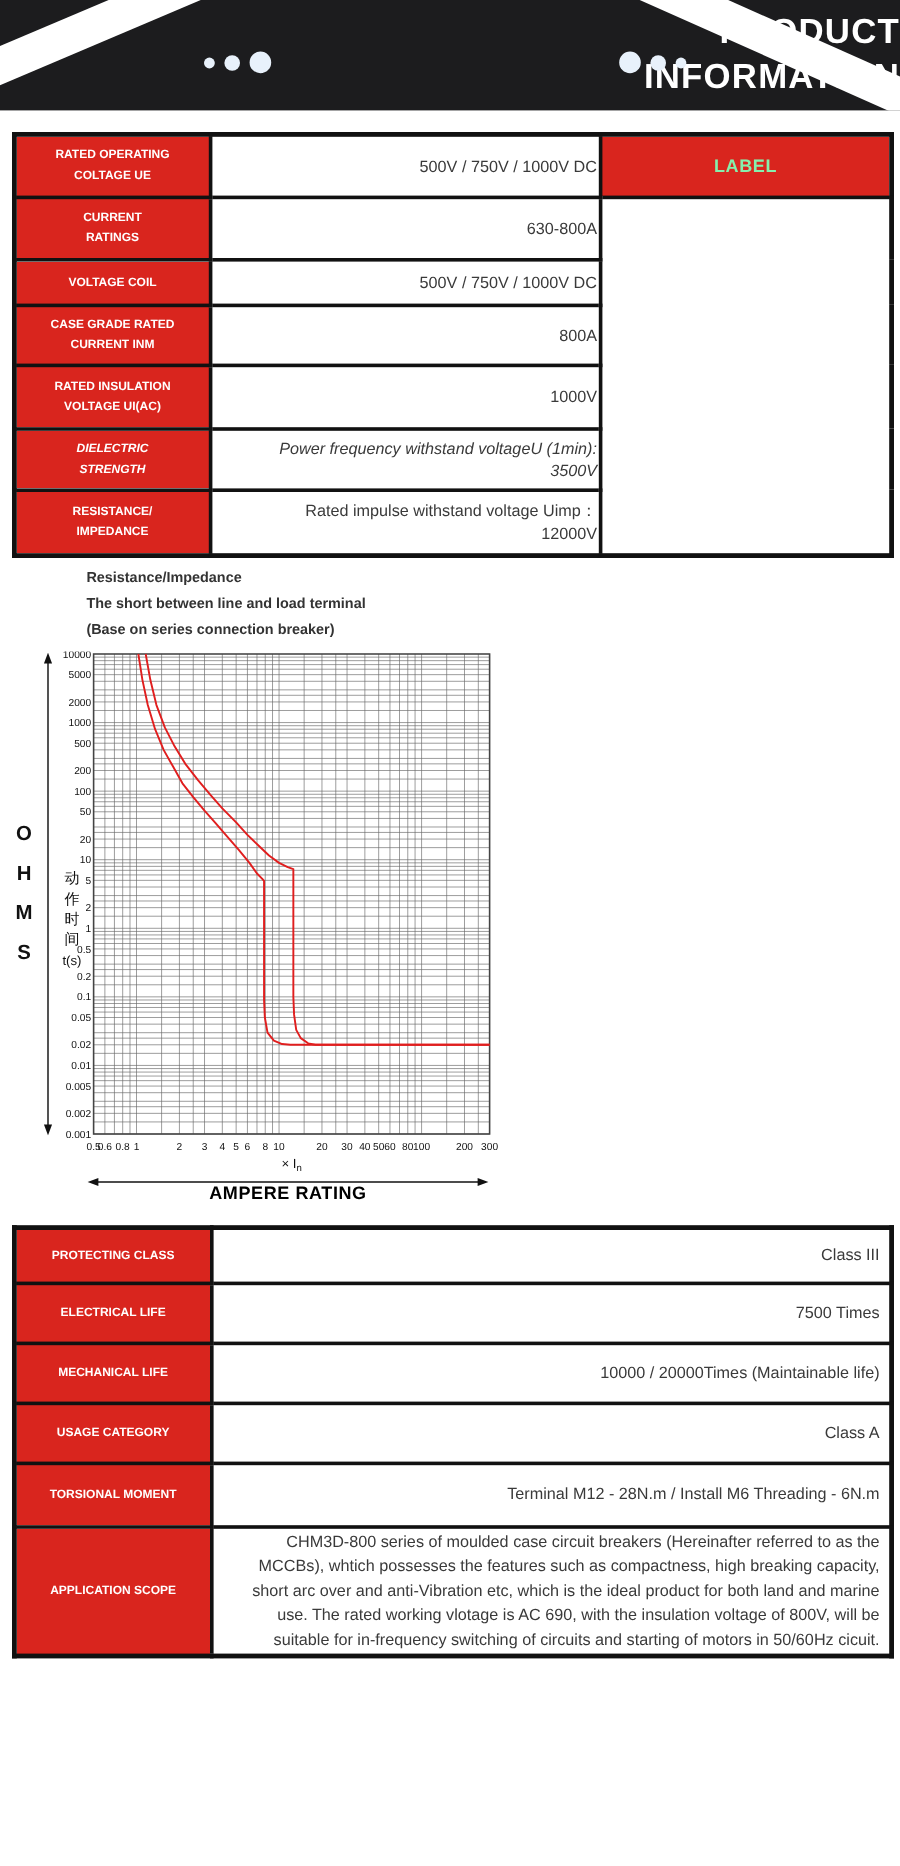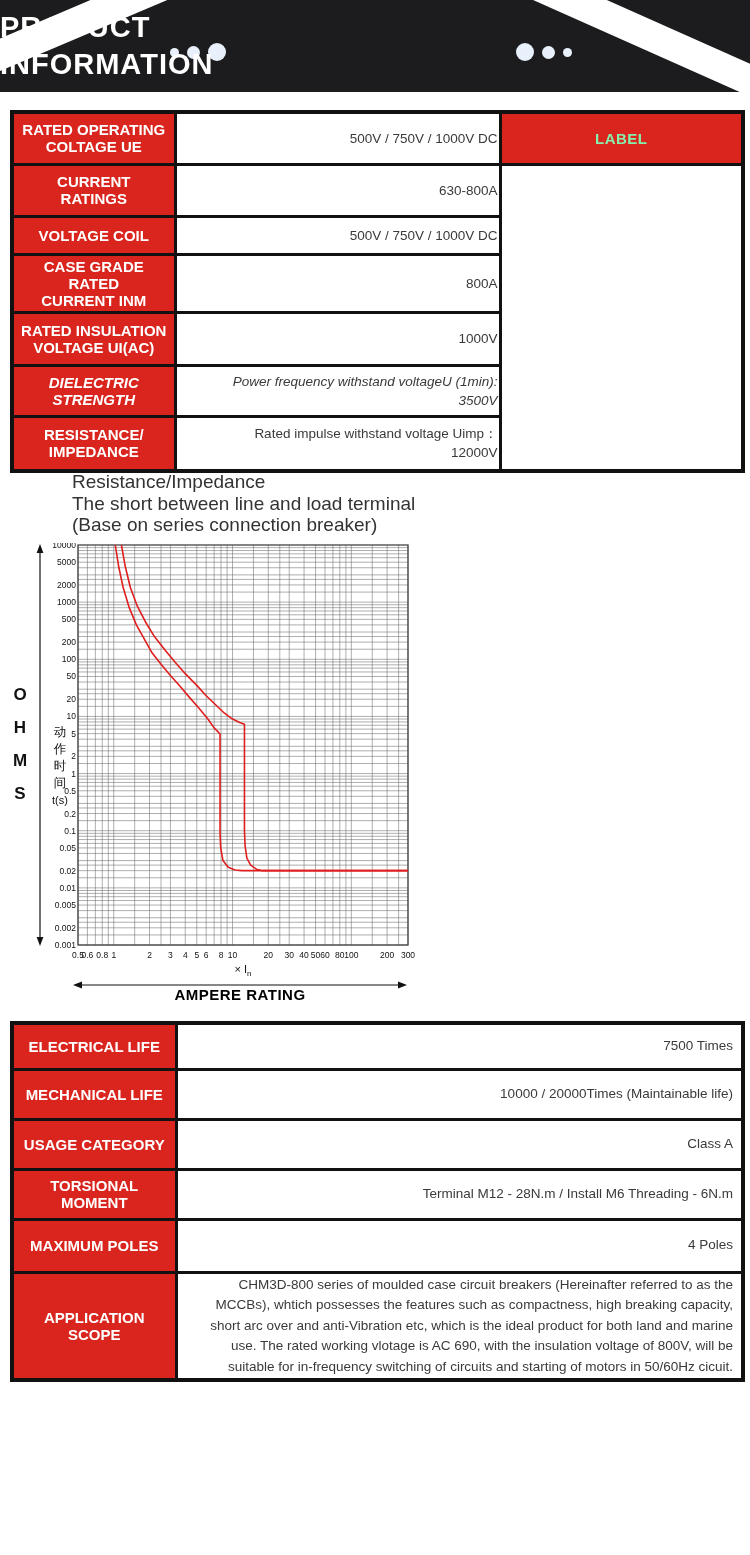--- a/index.html
+++ b/index.html
@@ -5,35 +5,35 @@
   :root{ --red:#d9251e; --banner:#1c1c1e; --ink:#111; }
   html,body{margin:0;padding:0;background:#fff;}
   body{font-family:"Liberation Sans", sans-serif;}
   .page{position:relative;width:750px;height:1555px;background:#fff;overflow:hidden;margin:0 auto;}
 
   
   .banner{position:absolute;left:0;top:0;width:750px;height:92px;background:var(--banner);overflow:hidden;}
   .stripe{position:absolute;width:330px;height:30px;background:#fff;}
   .stripe-left{left:-95px;top:10px;transform:rotate(-23deg);}
   .stripe-right{right:-95px;top:34px;transform:rotate(24deg);}
-  .banner-title{position:absolute;left:0;right:0;top:9px;text-align:left;color:#fff;
+  .banner-title{position:absolute;left:0;right:0;top:9px;text-align:right;color:#fff;
     font-weight:bold;font-size:29px;line-height:37px;letter-spacing:1px;}
   .dots{position:absolute;top:52px;transform:translateY(-50%);display:flex;align-items:center;gap:8px;}
   .dots-left{left:170px;}
   .dots-right{left:516px;}
   .dot{border-radius:50%;background:#e8f1fb;display:block;}
   .dot-s{width:9px;height:9px;}
   .dot-m{width:13px;height:13px;}
   .dot-l{width:18px;height:18px;}
 
   
   table.spec{position:absolute;border-collapse:collapse;table-layout:fixed;background:#fff;
     border:4px solid var(--ink);}
   table.spec td{border:3px solid var(--ink);vertical-align:middle;overflow:hidden;}
-  .label-cell{background:var(--red);color:#fff;font-weight:bold;font-size:15px;line-height:17px;
+  .label-cell{background:var(--red);color:#fff;font-weight:bold;font-size:10px;line-height:17px;
     text-align:center;white-space:pre-line;padding:2px 4px;}
   .value-cell{color:#3a3a3a;font-size:13.5px;line-height:19px;padding-left:15px;white-space:pre-line;text-align:right;}
   .label-header{background:var(--red);color:#86efac;font-weight:bold;font-size:15px;text-align:center;
     letter-spacing:.5px;}
   .empty-cell{background:#fff;}
 
   .t-top{left:10px;top:110px;width:731px;}
   .t-top tr:nth-child(1){height:52px;}
   .t-top tr:nth-child(2){height:52px;}
   .t-top tr:nth-child(3){height:38px;}
@@ -47,21 +47,21 @@
   .t-bottom tr:nth-child(2){height:50px;}
   .t-bottom tr:nth-child(3){height:50px;}
   .t-bottom tr:nth-child(4){height:50px;}
   .t-bottom tr:nth-child(5){height:53px;}
   .t-bottom tr:nth-child(6){height:36px;}
   .t-bottom tr:nth-child(7){height:40px;}
   .t-bottom tr:nth-child(8){height:128px;}
   .t-bottom .value-cell{padding-left:5px;padding-right:8px;line-height:20.5px;}
 
   
-  .chart-captions{position:absolute;left:72px;top:471px;font-size:19px;color:#333;line-height:21.5px;}
+  .chart-captions{position:absolute;left:72px;top:471px;font-size:12px;color:#333;line-height:21.5px;font-weight:bold;}
   .chart-svg{position:absolute;left:0;top:543px;}
   .ampere-label{position:absolute;left:60px;top:986px;width:360px;text-align:center;
     font-weight:bold;font-size:15px;color:#000;letter-spacing:.5px;}
 </style>
 </head>
 <body>
 
 <div class="page">
 
   <header class="banner">
@@ -328,39 +328,39 @@
 
   <div class="ampere-label">AMPERE RATING</div>
 
   <table class="spec t-bottom">
     <colgroup>
         <col style="width:164px">
         <col style="width:567px">
       </colgroup>
     <tbody>
         <tr>
+          <td class="label-cell">PROTECTING CLASS</td>
+          <td class="value-cell">Class III</td>
+        </tr>
+        <tr>
           <td class="label-cell">ELECTRICAL LIFE</td>
           <td class="value-cell">7500 Times</td>
         </tr>
         <tr>
           <td class="label-cell">MECHANICAL LIFE</td>
           <td class="value-cell">10000 / 20000Times (Maintainable life)</td>
         </tr>
         <tr>
           <td class="label-cell">USAGE CATEGORY</td>
           <td class="value-cell">Class A</td>
         </tr>
         <tr>
           <td class="label-cell">TORSIONAL MOMENT</td>
           <td class="value-cell">Terminal M12 - 28N.m / Install M6 Threading - 6N.m</td>
         </tr>
         <tr>
-          <td class="label-cell">MAXIMUM POLES</td>
-          <td class="value-cell">4 Poles</td>
-        </tr>
-        <tr>
           <td class="label-cell">APPLICATION SCOPE</td>
           <td class="value-cell">CHM3D-800 series of moulded case circuit breakers (Hereinafter referred to as the MCCBs), whtich possesses the features such as compactness, high breaking capacity, short arc over and anti-Vibration etc, which is the ideal product for both land and marine use. The rated working vlotage is AC 690, with the insulation voltage of 800V, will be suitable for in-frequency switching of circuits and starting of motors in 50/60Hz cicuit.</td>
         </tr>
       </tbody>
   </table>
 
 </div>
 
 </body></html>

